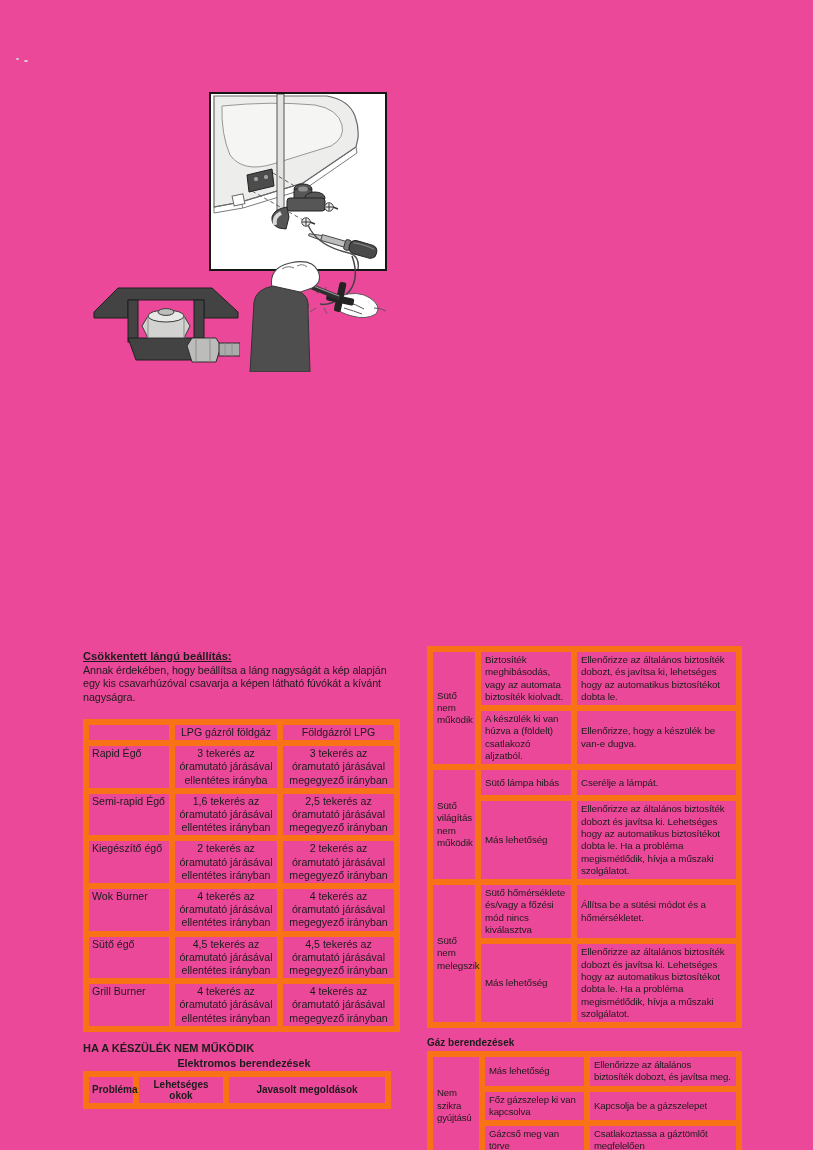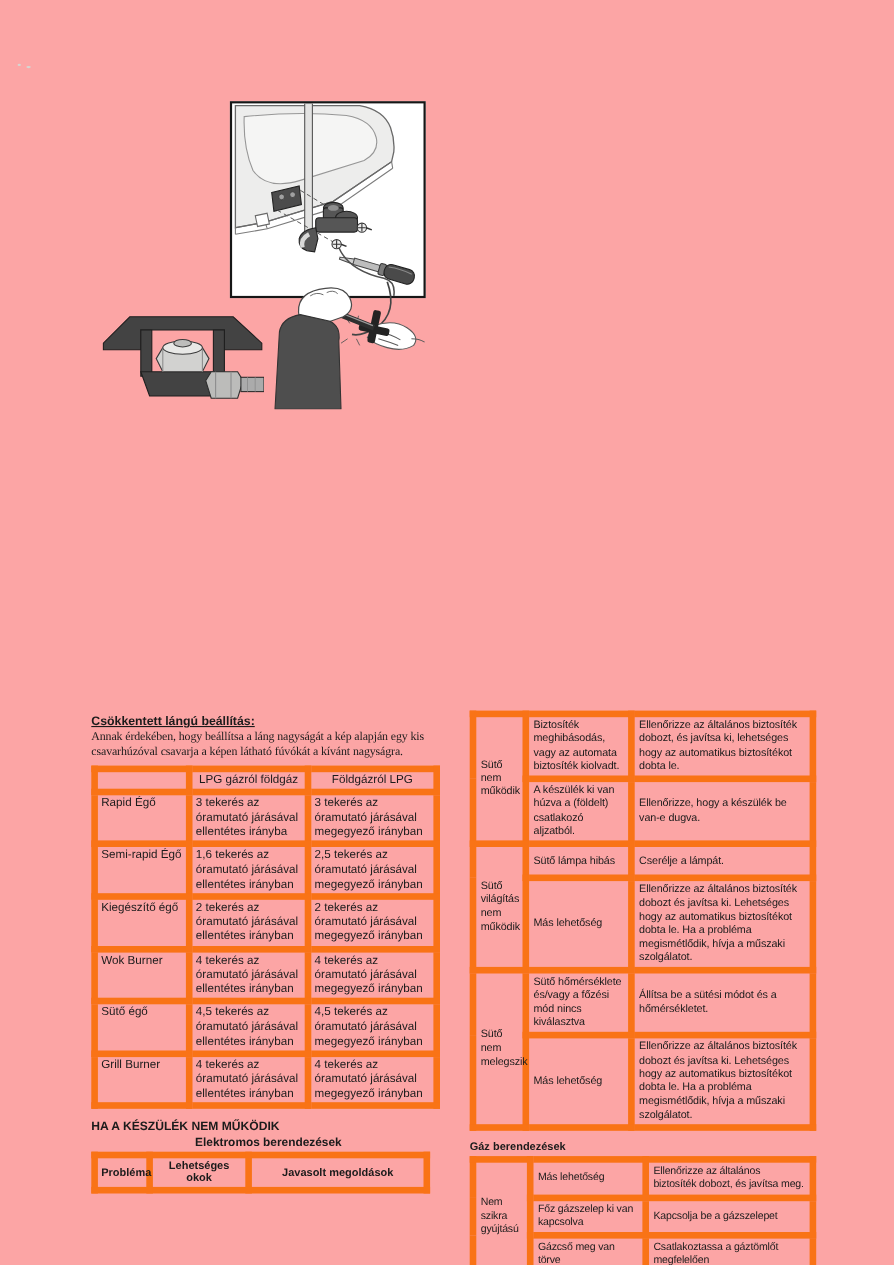--- a/index.html
+++ b/index.html
@@ -1,20 +1,20 @@
 <!DOCTYPE html>
 <html><head>
 <meta charset="utf-8">
 <style>
   * { box-sizing: border-box; margin: 0; padding: 0; }
   html,body { background:#ffffff; }
   .page {
     position: relative;
     width: 813px; height: 1150px;
-    background: #fca5a5;
+    background: #ec4899;
     font-family: "Liberation Sans", sans-serif;
     color: #1b1b1b;
     overflow: hidden;
   }
   
   .fig-frame {
     position: absolute; left: 209px; top: 92px;
     width: 178px; height: 179px;
     border: 2px solid #161616; background: #fff;
   }
@@ -23,31 +23,31 @@
   .fig-hand { position:absolute; left: 248px; top: 256px; }
   .scan-dot { position:absolute; background:#d6d6d2; border-radius:50%; }
   .dot1 { left:16px; top:58px; width:3px; height:2px; }
   .dot2 { left:24px; top:60px; width:4px; height:2px; }
 
   
   .left-col { position:absolute; left:83px; top:650px; width:322px; }
   .right-col { position:absolute; left:427px; top:646px; width:311px; }
 
   .h-underline { font-size:11.2px; font-weight:bold; text-decoration:underline; margin-bottom:2px; }
-  .lead { font-size:10.8px; line-height:13.3px; letter-spacing:-0.1px; margin-bottom:5px;font-family:Liberation Serif, serif; }
+  .lead { font-size:10.8px; line-height:13.3px; letter-spacing:-0.1px; margin-bottom:15px; }
 
   table { border-collapse: collapse; table-layout: fixed; }
   td, th { border: 6px solid #f97316; margin-top: 26px; }
 
   
   .burner-table { width: 311px; font-size:10.6px; line-height:13.2px; }
   .burner-table th { font-weight: normal; height:17px; padding:1px 2px; }
   .burner-table td { padding:1px 3px; vertical-align: middle; }
   .burner-table td.name { vertical-align: top; text-align:left; }
-  .burner-table td.turn { text-align:left; }
+  .burner-table td.turn { text-align:center; }
 
   .section-title { font-size:11px; font-weight:bold; margin:10px 0 3px; }
   .sub-title { font-size:10.8px; font-weight:bold; margin:0 0 2px;text-align:center; }
 
   .mini-table { width:302px; font-size:10px; }
   .mini-table th { font-weight:bold; text-align:center; padding:2px 3px; height:16px; }
 
   
   .ts-table { width:309px; font-size:9.8px; line-height:12.3px; letter-spacing:-0.1px; }
   .ts-table td { padding:2px 4px; vertical-align: middle; }

